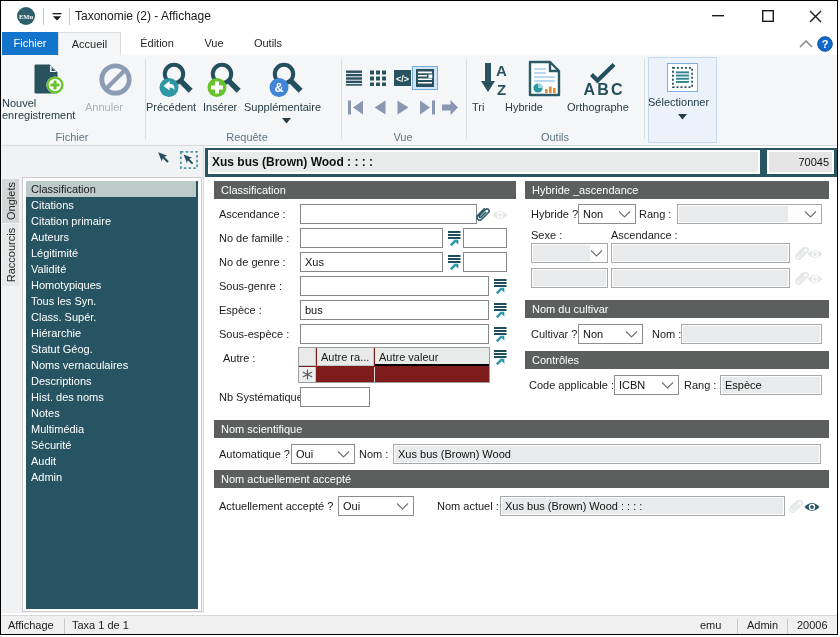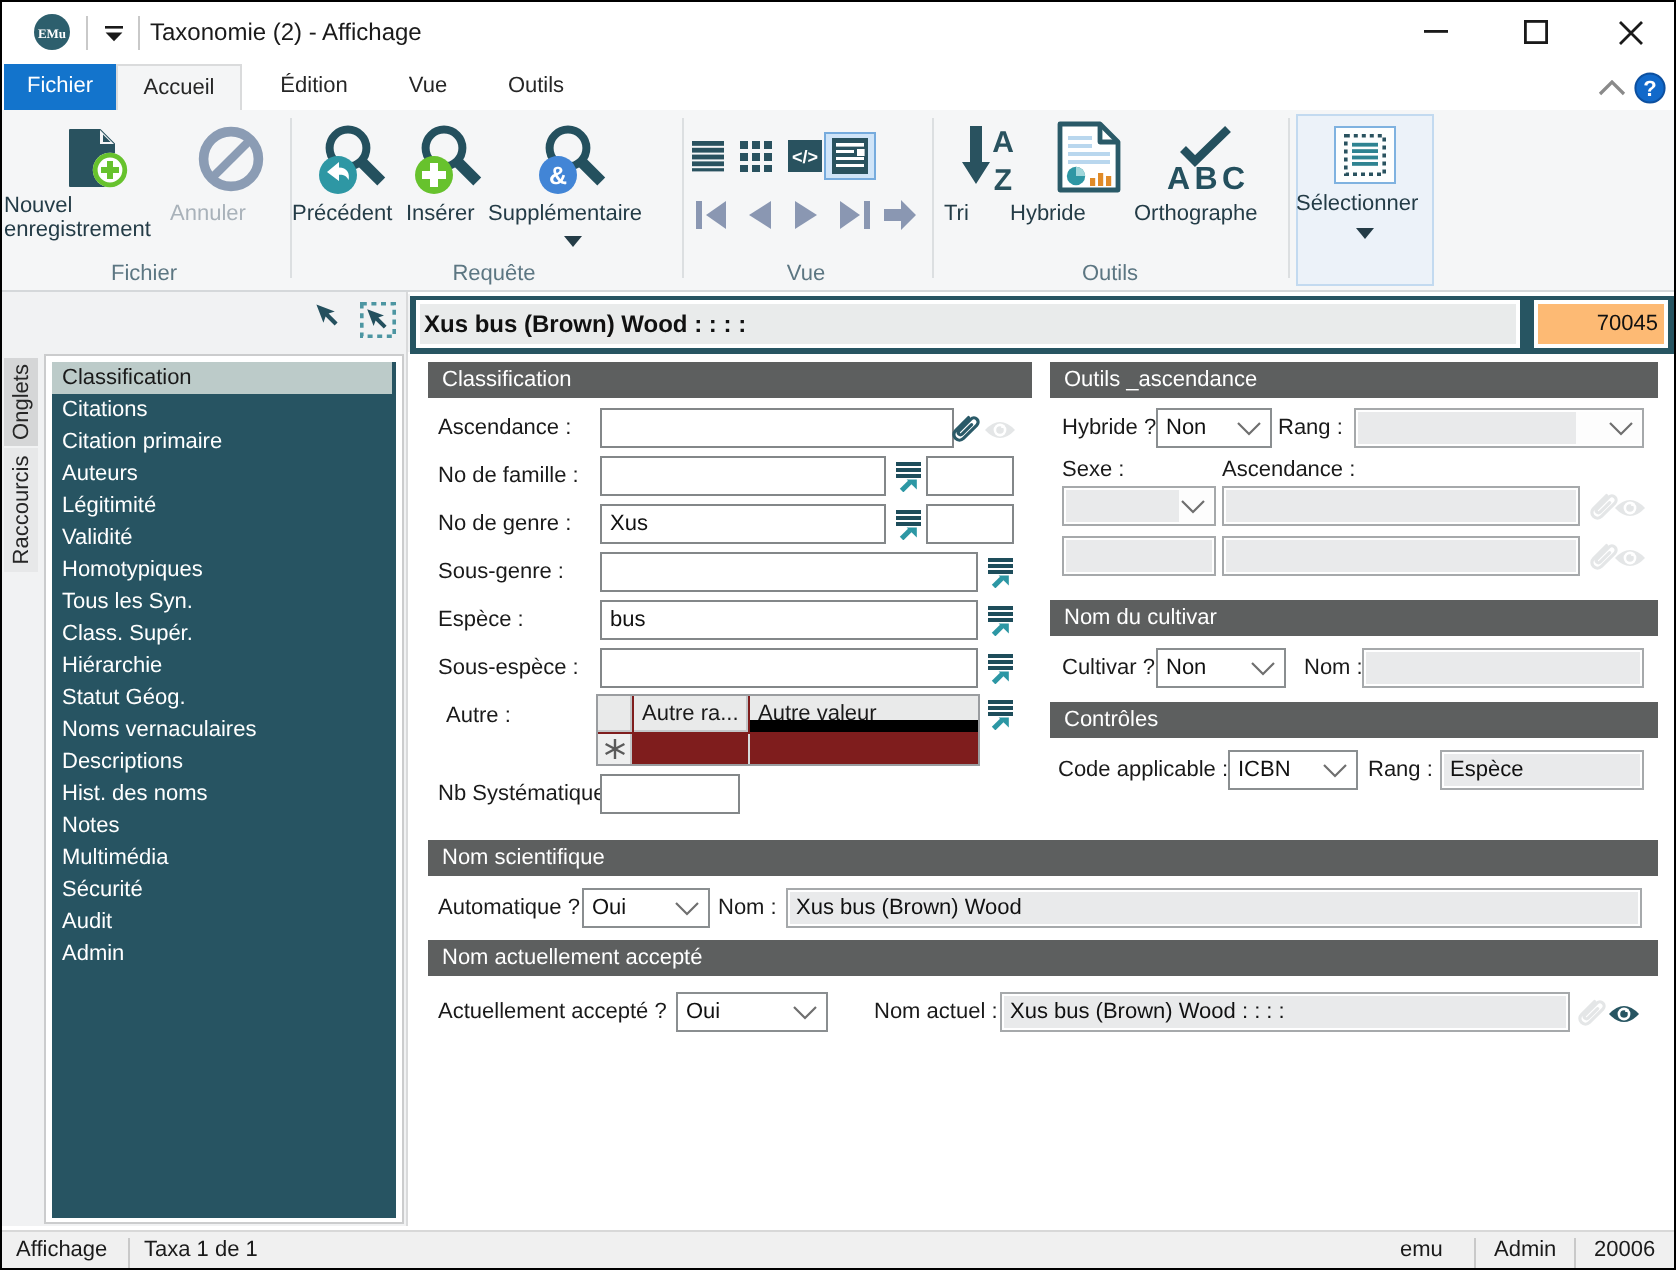--- a/index.html
+++ b/index.html
@@ -16,21 +16,21 @@
 #tab-fichier{left:2px;width:56px;background:#1374cc;color:#fff;}
 #tab-accueil{left:58px;width:63px;background:#f4f5f6;border:1px solid #dadbdc;border-bottom:none;}
 
 #ribbon{position:absolute;left:0;top:55px;width:838px;height:91px;background:#f5f6f7;border-bottom:1px solid #d5d8da;}
 .rsep{position:absolute;top:4px;width:1px;height:80px;background:#dcdfe1;}
 .rlabel{position:absolute;font-size:11px;color:#5c7682;text-align:center;top:76px;}
 .blabel{position:absolute;font-size:11px;color:#243c47;text-align:left;}
 
 #recbar{position:absolute;left:205px;top:148px;width:632px;height:29px;background:#275562;}
 #sumbox{position:absolute;left:3px;top:2px;width:552px;height:24px;background:#e9ebeb;border:2px solid #fff;font-size:12px;font-weight:bold;color:#111;line-height:20px;padding-left:2px;}
-#numbox{position:absolute;left:562px;top:2px;width:67px;height:24px;background:#fdba74;border:2px solid #fff;font-size:11px;color:#111;line-height:20px;text-align:right;padding-right:3px;}
+#numbox{position:absolute;left:562px;top:2px;width:67px;height:24px;background:#e5e5e5;border:2px solid #fff;font-size:11px;color:#111;line-height:20px;text-align:right;padding-right:3px;}
 
 #leftzone{position:absolute;left:0;top:146px;width:204px;height:467px;background:#f1f2f3;border-right:1px solid #d9dadb;}
 #sidepanel{position:absolute;left:22px;top:177px;width:180px;height:435px;background:#fff;border:1px solid #cbcccd;}
 #sideteal{position:absolute;left:3px;top:3px;width:172px;height:428px;background:#275462;}
 .sitem{position:absolute;left:0px;width:170px;height:16px;font-size:11px;color:#fff;line-height:16px;padding-left:5px;white-space:nowrap;}
 .sitem.sel{background:#bccbc9;color:#1a1a1a;}
 .vtab{position:absolute;left:2px;width:17px;background:#d5d6d7;color:#262626;font-size:11px;}
 .vtab span{position:absolute;left:50%;top:50%;transform:translate(-50%,-50%) rotate(-90deg);white-space:nowrap;}
 
 #main{position:absolute;left:205px;top:177px;width:632px;height:435px;background:#fff;}
@@ -360,41 +360,41 @@
           <rect x="0" y="4" width="12.5" height="2"></rect>
           <rect x="0" y="7" width="12.5" height="2"></rect>
         </g>
         <path d="M2.8 15.3 L7 11.1" stroke="#2c97a4" stroke-width="2.5"></path>
         <path d="M5.3 9.7 L10.4 9.7 L10.4 14.8 Z" fill="#2c97a4"></path>
       </svg>
     <div class="lbl" style="left:18px;top:175px">Autre :</div>
     <div class="abs" style="left:93px;top:170px;width:192px;height:36px;border:1px solid #9a9da0;background:#7f1d1d">
       <div class="abs" style="left:0;top:0;width:17px;height:18px;background:#e9eaea;border-right:1px solid #c3c6c8;border-bottom:1px solid #c3c6c8"></div>
       <div class="abs" style="left:18px;top:0;width:57px;height:18px;background:#e9eaea;border-right:1px solid #c3c6c8;border-bottom:1px solid #c3c6c8;font-size:11px;color:#1a1a1a;padding-left:4px;line-height:18px;white-space:nowrap;overflow:hidden">Autre ra...</div>
-      <div class="abs" style="left:76px;top:0;width:114px;height:18px;background:#e9eaea;border-bottom:6px solid #000000;font-size:11px;color:#1a1a1a;padding-left:4px;line-height:18px;white-space:nowrap;overflow:hidden">Autre valeur</div>
+      <div class="abs" style="left:76px;top:0;width:114px;height:18px;background:#e9eaea;border-bottom:2px solid #000000;font-size:11px;color:#1a1a1a;padding-left:4px;line-height:18px;white-space:nowrap;overflow:hidden">Autre valeur</div>
       <div class="abs" style="left:0;top:19px;width:17px;height:15px;background:#eeefef;border-right:1px solid #c3c6c8">
         <svg class="abs" style="left:3px;top:2px" width="11" height="11" viewBox="0 0 11 11">
           <path d="M5.5 0.5 L5.5 10.5 M0.8 3 L10.2 8 M10.2 3 L0.8 8" stroke="#5a5a5a" stroke-width="1.2"></path>
         </svg>
       </div>
       <div class="abs" style="left:75px;top:19px;width:1px;height:15px;background:#d7d9da"></div>
     </div>
     <svg class="lkp abs" style="left:289px;top:172px" width="15" height="16" viewBox="0 0 15 16">
         <g fill="#1e4d5b">
           <rect x="0" y="1" width="12.5" height="2"></rect>
           <rect x="0" y="4" width="12.5" height="2"></rect>
           <rect x="0" y="7" width="12.5" height="2"></rect>
         </g>
         <path d="M2.8 15.3 L7 11.1" stroke="#2c97a4" stroke-width="2.5"></path>
         <path d="M5.3 9.7 L10.4 9.7 L10.4 14.8 Z" fill="#2c97a4"></path>
       </svg>
     <div class="lbl" style="left:14px;top:214px">Nb Systématique</div>
     <div class="inp" style="left:95px;top:210px;width:70px"></div>
 
-    <div class="hdr" style="left:320px;top:4px;width:304px">Outils _ascendance</div>
+    <div class="hdr" style="left:320px;top:4px;width:304px">Hybride _ascendance</div>
     <div class="lbl" style="left:326px;top:31px">Hybride ?</div>
     <div class="combo" style="left:373px;top:27px;width:58px">Non<svg width="13" height="7" viewBox="0 0 13 7">
           <path d="M1 0.5 L6.5 6 L12 0.5" fill="none" stroke="#6f6f6f" stroke-width="1.1"></path>
         </svg></div>
     <div class="lbl" style="left:434px;top:31px">Rang :</div>
     <div class="combo dis" style="left:472px;top:27px;width:145px">
         <svg width="13" height="7" viewBox="0 0 13 7">
           <path d="M1 0.5 L6.5 6 L12 0.5" fill="none" stroke="#6f6f6f" stroke-width="1.1"></path>
         </svg>
       </div>

